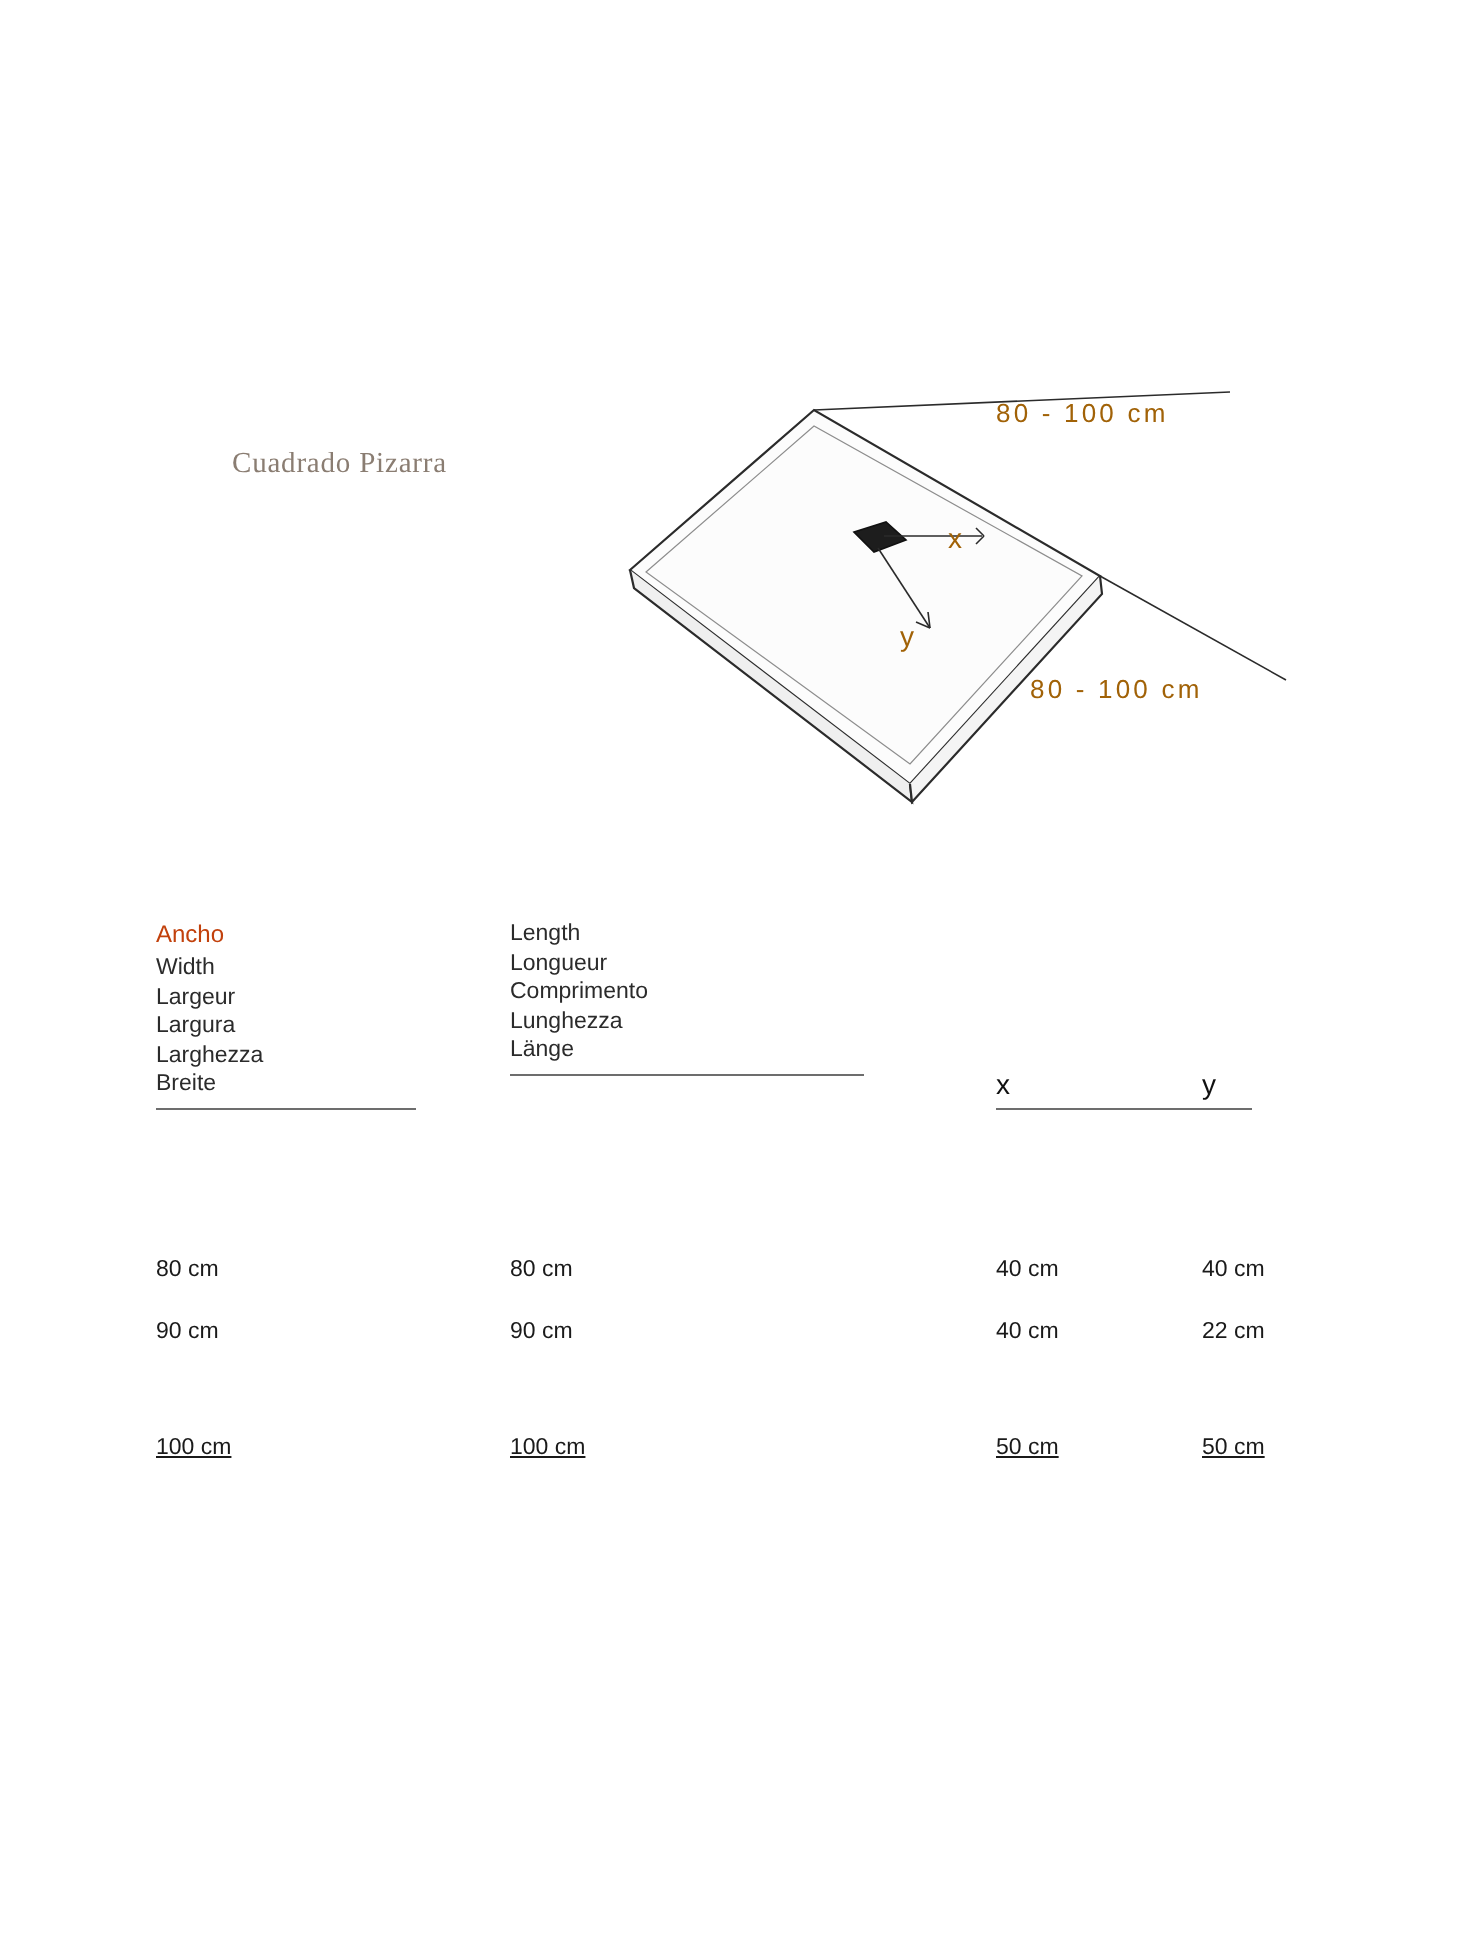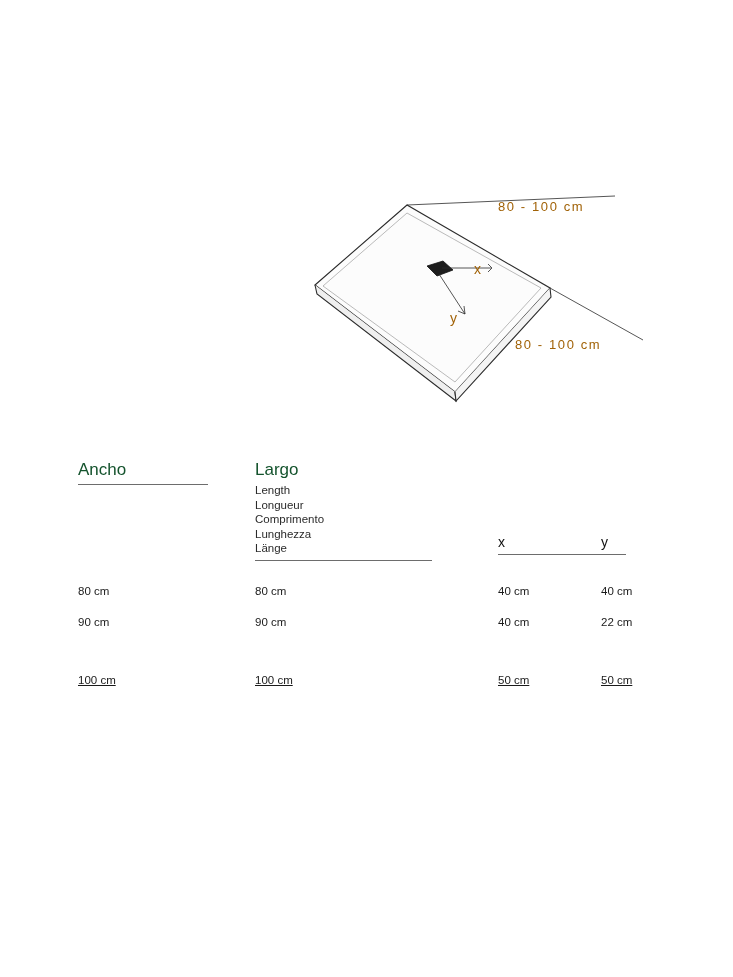--- a/index.html
+++ b/index.html
@@ -73,22 +73,22 @@
   }
   .col {
     position: absolute;
   }
   .col-ancho { left: 78px; width: 130px; }
   .col-largo { left: 255px; width: 177px; }
   .col-x     { left: 498px; width: 100px; }
   .col-y     { left: 601px; width: 90px; }
 
   .head-main {
-    font-size: 17px;
-    color: #14532d;
+    font-size: 12px;
+    color: #c2410c;
     margin: 0 0 3px 0;
     font-weight: normal;
   }
   .head-sub {
     font-size: 11.5px;
     color: #2b2b2b;
     line-height: 14.5px;
   }
   .rule {
     border-bottom: 1px solid #6d6d6d;
@@ -103,35 +103,37 @@
     color: #111;
     margin: 0 0 4px 0;
     font-weight: normal;
   }
   .axis-head-pad { height: 74px; }
 
   .cell {
     font-size: 11.5px;
     color: #1a1a1a;
     position: absolute;
+    margin-top: 44px;
   }
   .row1 { top: 125px; }
   .row2 { top: 156px; }
   .row3 { top: 214px; text-decoration: underline; }
 
   .cell-ancho { left: 78px; }
   .cell-largo { left: 255px; }
   .cell-x     { left: 498px; }
   .cell-y     { left: 601px; }
   .cell-ancho.row3 { left: 78px; }
 </style>
 </head>
 <body>
 
 <div class="brand">
+  <div class="brand-sub">Cuadrado Pizarra</div>
 </div>
 
 <div class="illustration">
   <svg width="380" height="240" viewBox="0 0 380 240" xmlns="http://www.w3.org/2000/svg">
 
     <polygon points="110,110 185,32 260,110 168,205" fill="#fbfbfb" stroke="#2a2a2a" stroke-width="1.1" transform="translate(0,0) scale(1)" style="display:none"></polygon>
 
     <polygon points="20,105 112,25 255,108 160,212" fill="#fcfcfc" stroke="#2b2b2b" stroke-width="1.1"></polygon>
 
     <polygon points="28,106 112,33 246,108 160,202" fill="none" stroke="#8d8d8d" stroke-width="0.6"></polygon>
@@ -157,25 +159,31 @@
 
 <div class="dim-label dim-top">80 - 100 cm</div>
 <div class="dim-label dim-right">80 - 100 cm</div>
 <div class="dim-label axis-x">x</div>
 <div class="dim-label axis-y">y</div>
 
 <div class="table-area">
 
   <div class="col col-ancho">
     <div class="head-main">Ancho</div>
+    <div class="head-sub">
+      <div>Width</div>
+      <div>Largeur</div>
+      <div>Largura</div>
+      <div>Larghezza</div>
+      <div>Breite</div>
+    </div>
     <div class="rule"></div>
   </div>
 
   <div class="col col-largo">
-    <div class="head-main">Largo</div>
     <div class="head-sub">
       <div>Length</div>
       <div>Longueur</div>
       <div>Comprimento</div>
       <div>Lunghezza</div>
       <div>Länge</div>
     </div>
     <div class="rule"></div>
   </div>
 

